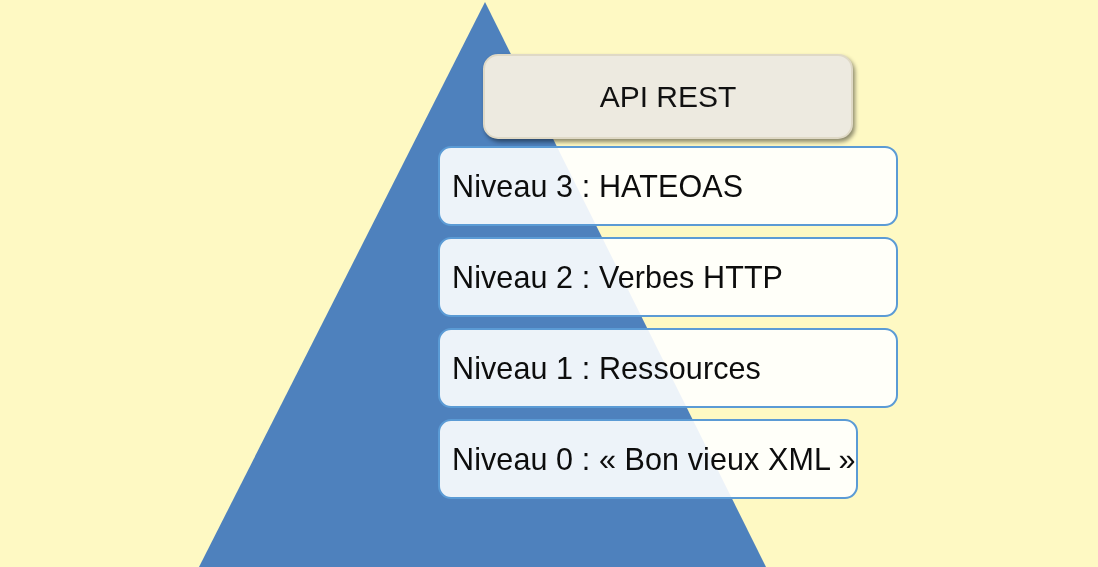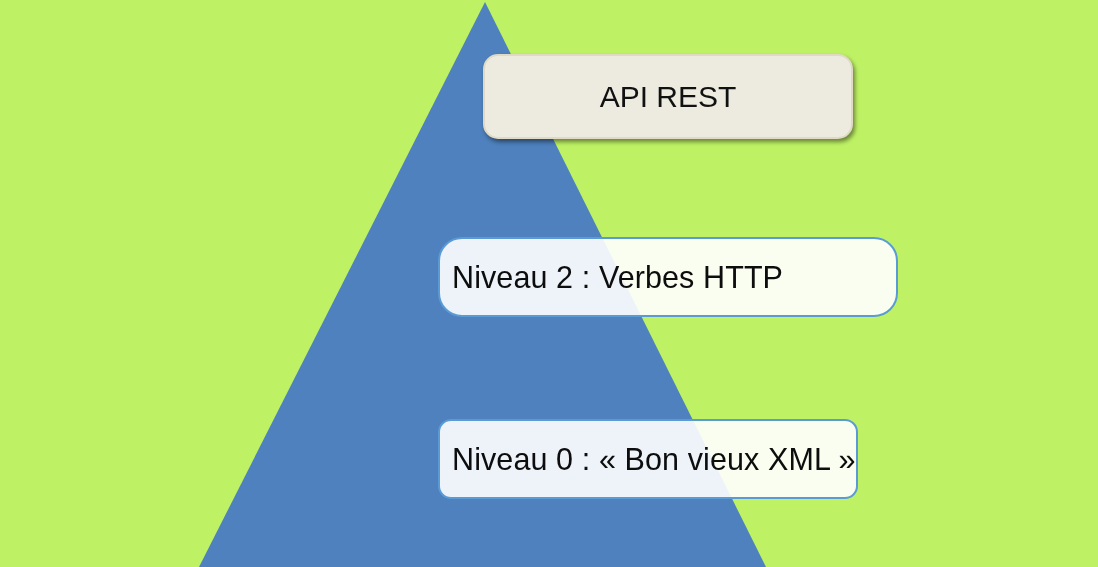--- a/index.html
+++ b/index.html
@@ -59,33 +59,39 @@
   #api-rest-box .level-label {
     font-size: 30px;
     color: #111111;
     white-space: nowrap;
     line-height: 1;
   }
 </style>
 </head>
 <body>
 
-<div id="stage" style="background: #bef264; text-decoration: underline;">
+<div id="stage" style="background: #fef9c3; text-decoration: underline;">
 
   <svg id="pyramid-svg" viewBox="0 0 1098 567" width="1098" height="567" aria-hidden="true">
     <polygon id="pyramid-poly" points="485,2 199,567 766,567" fill="#4E81BD"></polygon>
   </svg>
 
   <div id="api-rest-box" style="left: 483px; top: 54px; width: 370px; height: 85px; background: rgb(237, 234, 224); border-color: rgb(223, 217, 198); color: rgb(17, 17, 17);">
     <span class="level-label">API REST</span>
   </div>
 
+  <div class="level-box plate" style="left: 438px; top: 146px; width: 460px; height: 80px; border-color: rgb(91, 155, 213);">
+    <span class="level-label">Niveau 3 : HATEOAS</span>
+  </div>
 
-  <div class="level-box plate" style="left: 438px; top: 237px; width: 460px; height: 80px; border-color: rgb(91, 155, 213); border-radius: 24px;">
+  <div class="level-box plate" style="left: 438px; top: 237px; width: 460px; height: 80px; border-color: rgb(91, 155, 213);">
     <span class="level-label">Niveau 2 : Verbes HTTP</span>
   </div>
 
+  <div class="level-box plate" style="left: 438px; top: 328px; width: 460px; height: 80px; border-color: rgb(91, 155, 213);">
+    <span class="level-label">Niveau 1 : Ressources</span>
+  </div>
 
   <div class="level-box plate" style="left: 438px; top: 419px; width: 420px; height: 80px; border-color: rgb(91, 155, 213);">
     <span class="level-label">Niveau 0 : « Bon vieux XML »</span>
   </div>
 
 </div>
 
 </body></html>

